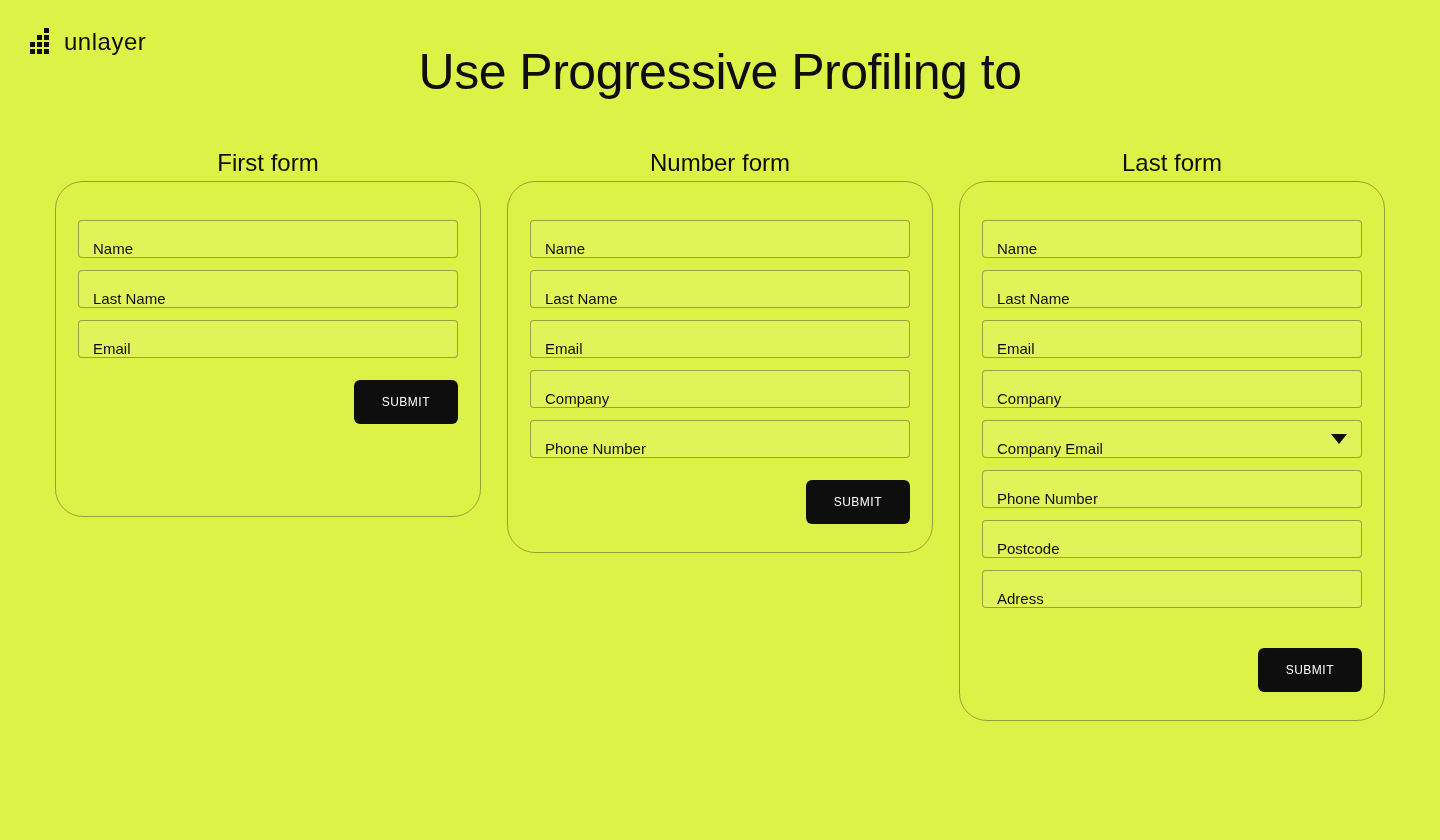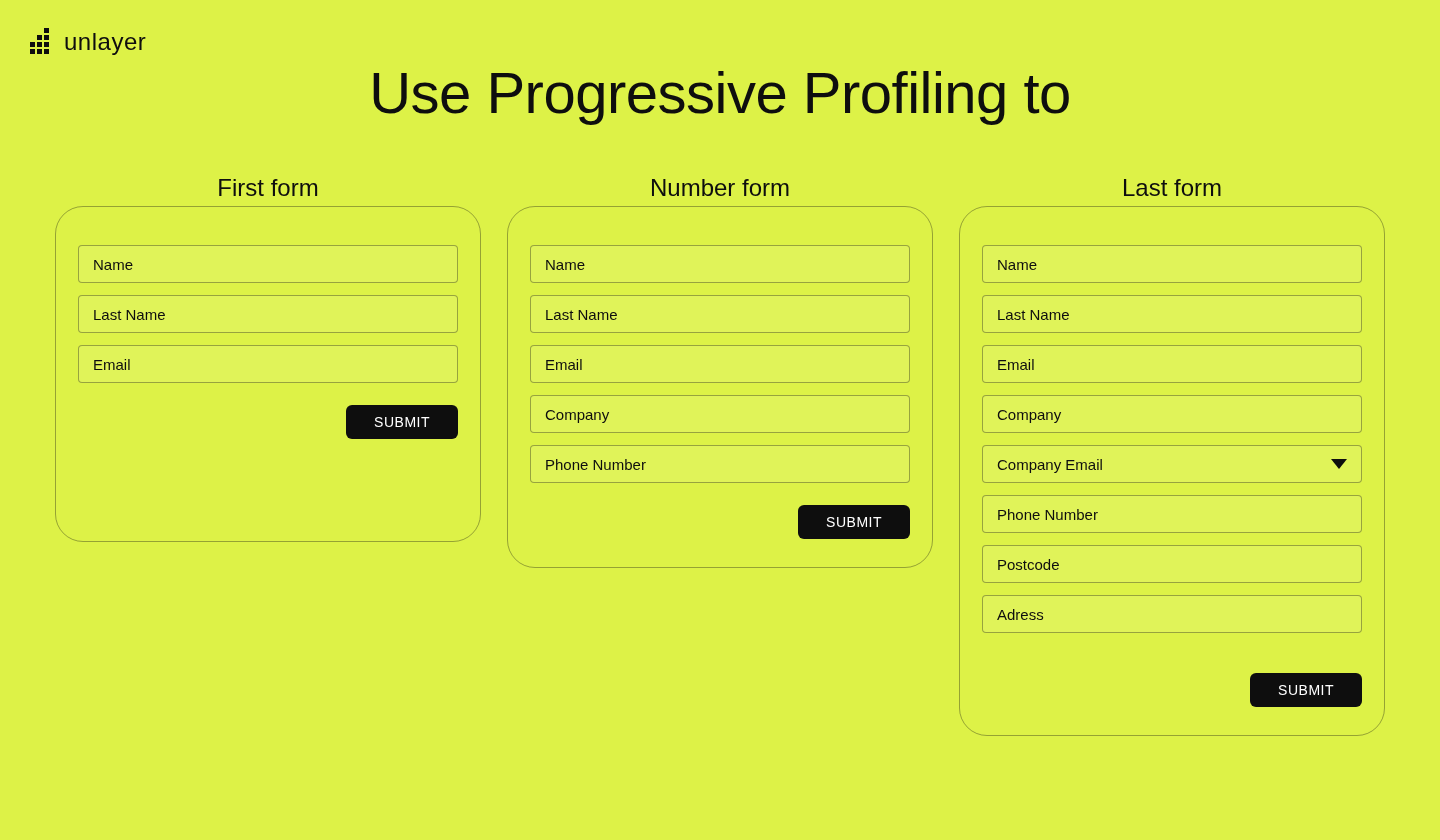--- a/index.html
+++ b/index.html
@@ -31,24 +31,24 @@
     width: 5px;
     height: 5px;
   }
   .logo-text {
     font-size: 24px;
     font-weight: 400;
     letter-spacing: 0.5px;
   }
   .title {
     text-align: center;
-    font-size: 58px;
+    font-size: 50px;
     font-weight: 500;
     line-height: 1.14;
-    padding-top: 60px;
+    padding-top: 44px;
     letter-spacing: -0.5px;
   }
   .forms-row {
     display: flex;
     justify-content: center;
     gap: 26px;
     margin-top: 48px;
     padding: 0 54px;
     align-items: flex-start;
   }
@@ -73,21 +73,21 @@
     flex-direction: column;
     gap: 12px;
   }
   .field {
     width: 100%;
     height: 38px;
     background: rgba(255,255,255,0.10);
     border: 1px solid rgba(14,14,14,0.35);
     border-radius: 4px;
     display: flex;
-    align-items: center;
+    align-items: flex-end;
     padding: 0 14px;
     font-size: 15px;
     color: #0E0E0E;
     position: relative;
   }
   .field .chev {
     position: absolute;
     right: 14px;
     top: 50%;
     transform: translateY(-50%);
@@ -95,22 +95,22 @@
   .submit-row {
     display: flex;
     justify-content: flex-end;
     margin-top: 10px;
   }
   .submit-btn {
     background: #0E0E0E;
     color: #fff;
     border: none;
     border-radius: 6px;
-    padding: 9px 28px;
-    font-size: 14px;
+    padding: 15px 28px;
+    font-size: 12px;
     letter-spacing: 0.5px;
     cursor: pointer;
   }
   
   .form-card.first { min-height: 336px; }
 </style>
 </head>
 <body>
 
 <div class="logo">

